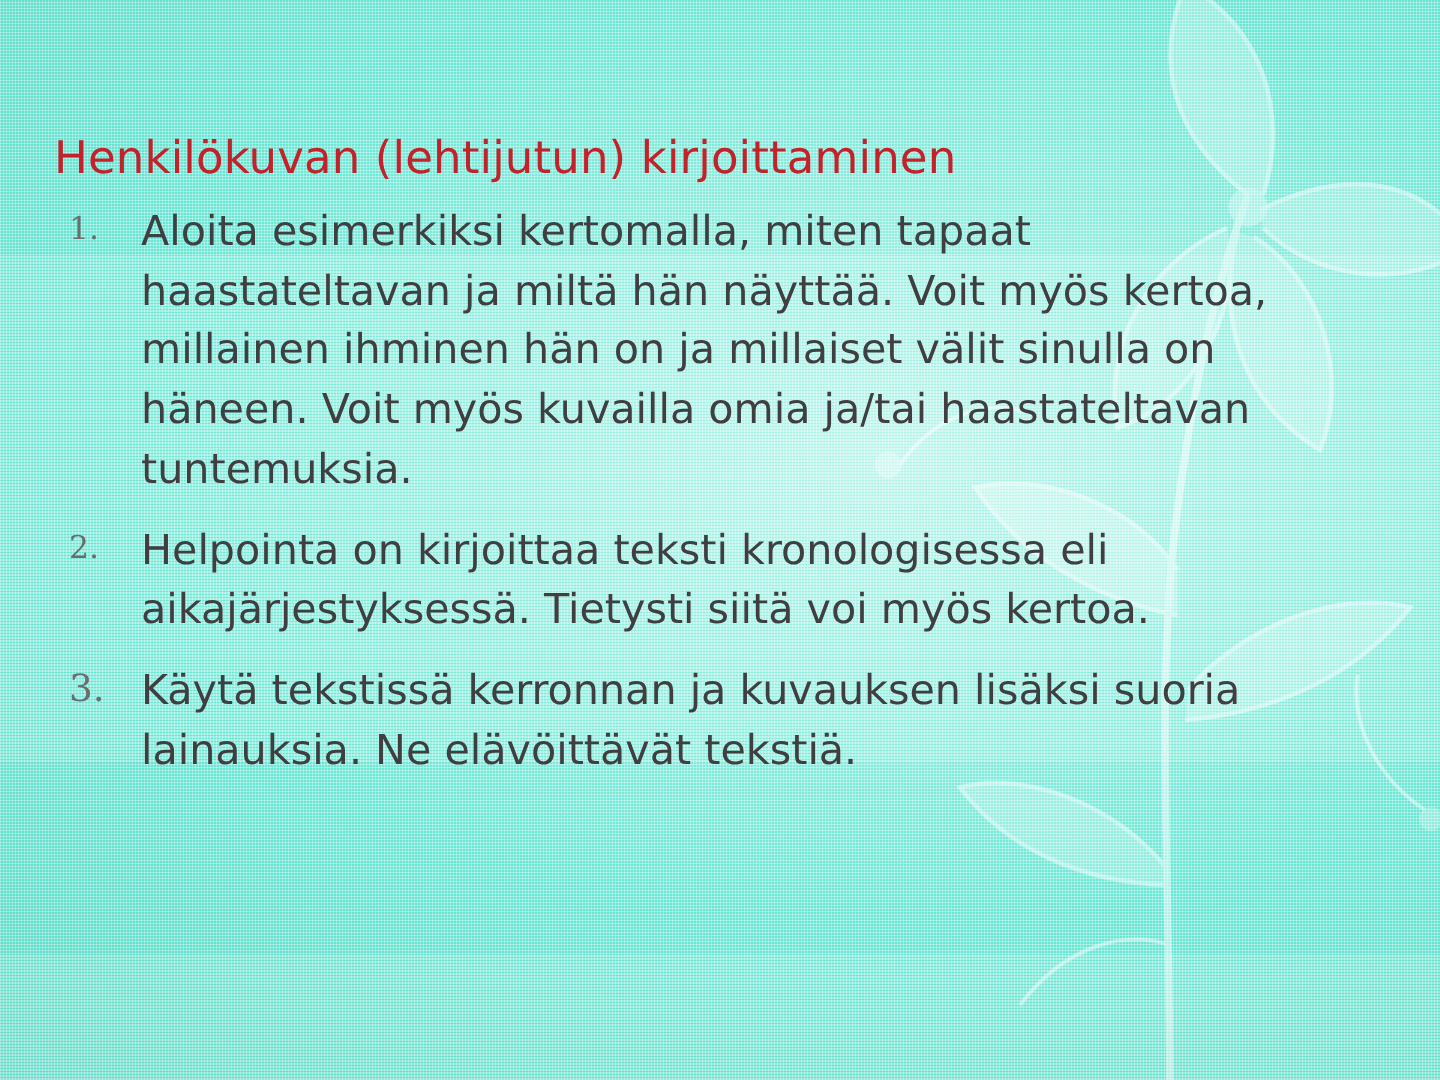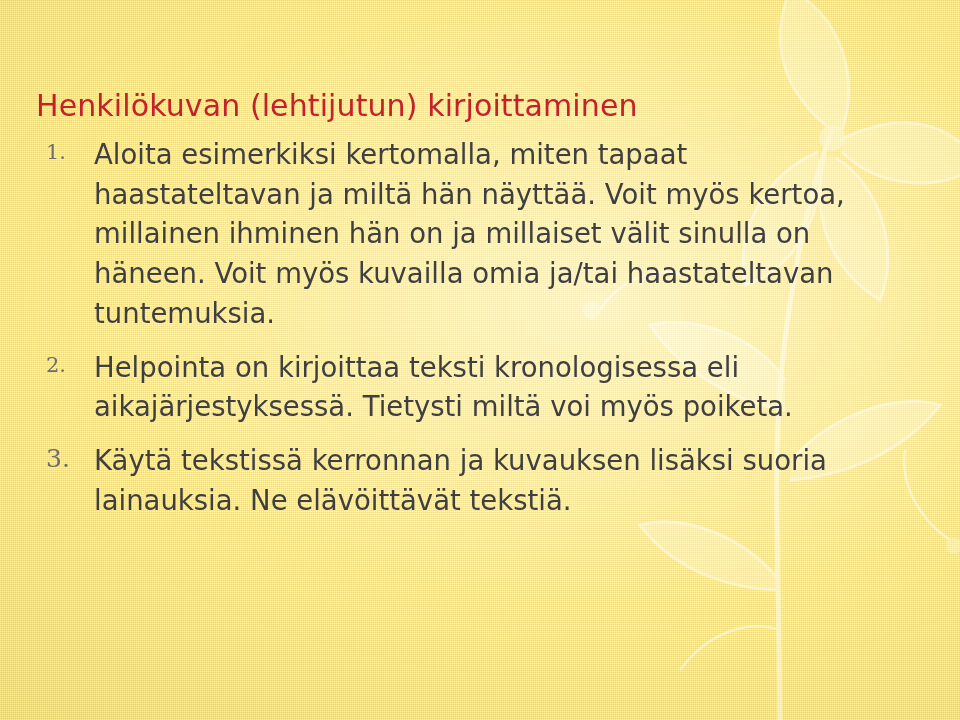--- a/index.html
+++ b/index.html
@@ -10,21 +10,21 @@
     width: 960px;
     height: 720px;
     overflow: hidden;
     font-family: "DejaVu Sans", sans-serif;
   }
 
   #slide {
     position: relative;
     width: 960px;
     height: 720px;
-    background: #fde047;
+    background: #5eead4;
     overflow: hidden;
   }
 
   
   #texture {
     position: absolute;
     inset: 0;
     background-image:
       repeating-linear-gradient(0deg, rgba(255,255,255,0.35) 0px, rgba(255,255,255,0.35) 1px, rgba(0,0,0,0.012) 1px, rgba(0,0,0,0.012) 2px),
       repeating-linear-gradient(90deg, rgba(255,255,255,0.30) 0px, rgba(255,255,255,0.30) 1px, rgba(0,0,0,0.012) 1px, rgba(0,0,0,0.012) 2px);
@@ -151,21 +151,21 @@
 
     <div class="slide-title">Henkilökuvan (lehtijutun) kirjoittaminen</div>
 
     <ol class="body-list">
       <li>
         <span class="marker">1.</span>
         <span class="li-text">Aloita esimerkiksi kertomalla, miten tapaat haastateltavan ja miltä hän näyttää. Voit myös kertoa, millainen ihminen hän on ja millaiset välit sinulla on häneen. Voit myös kuvailla omia ja/tai haastateltavan tuntemuksia.</span>
       </li>
       <li>
         <span class="marker">2.</span>
-        <span class="li-text">Helpointa on kirjoittaa teksti kronologisessa eli aikajärjestyksessä. Tietysti miltä voi myös poiketa.</span>
+        <span class="li-text">Helpointa on kirjoittaa teksti kronologisessa eli aikajärjestyksessä. Tietysti siitä voi myös kertoa.</span>
       </li>
       <li>
         <span class="marker big">3.</span>
         <span class="li-text">Käytä tekstissä kerronnan ja kuvauksen lisäksi suoria lainauksia. Ne elävöittävät tekstiä.</span>
       </li>
     </ol>
 
   </div>
 </div>
 

